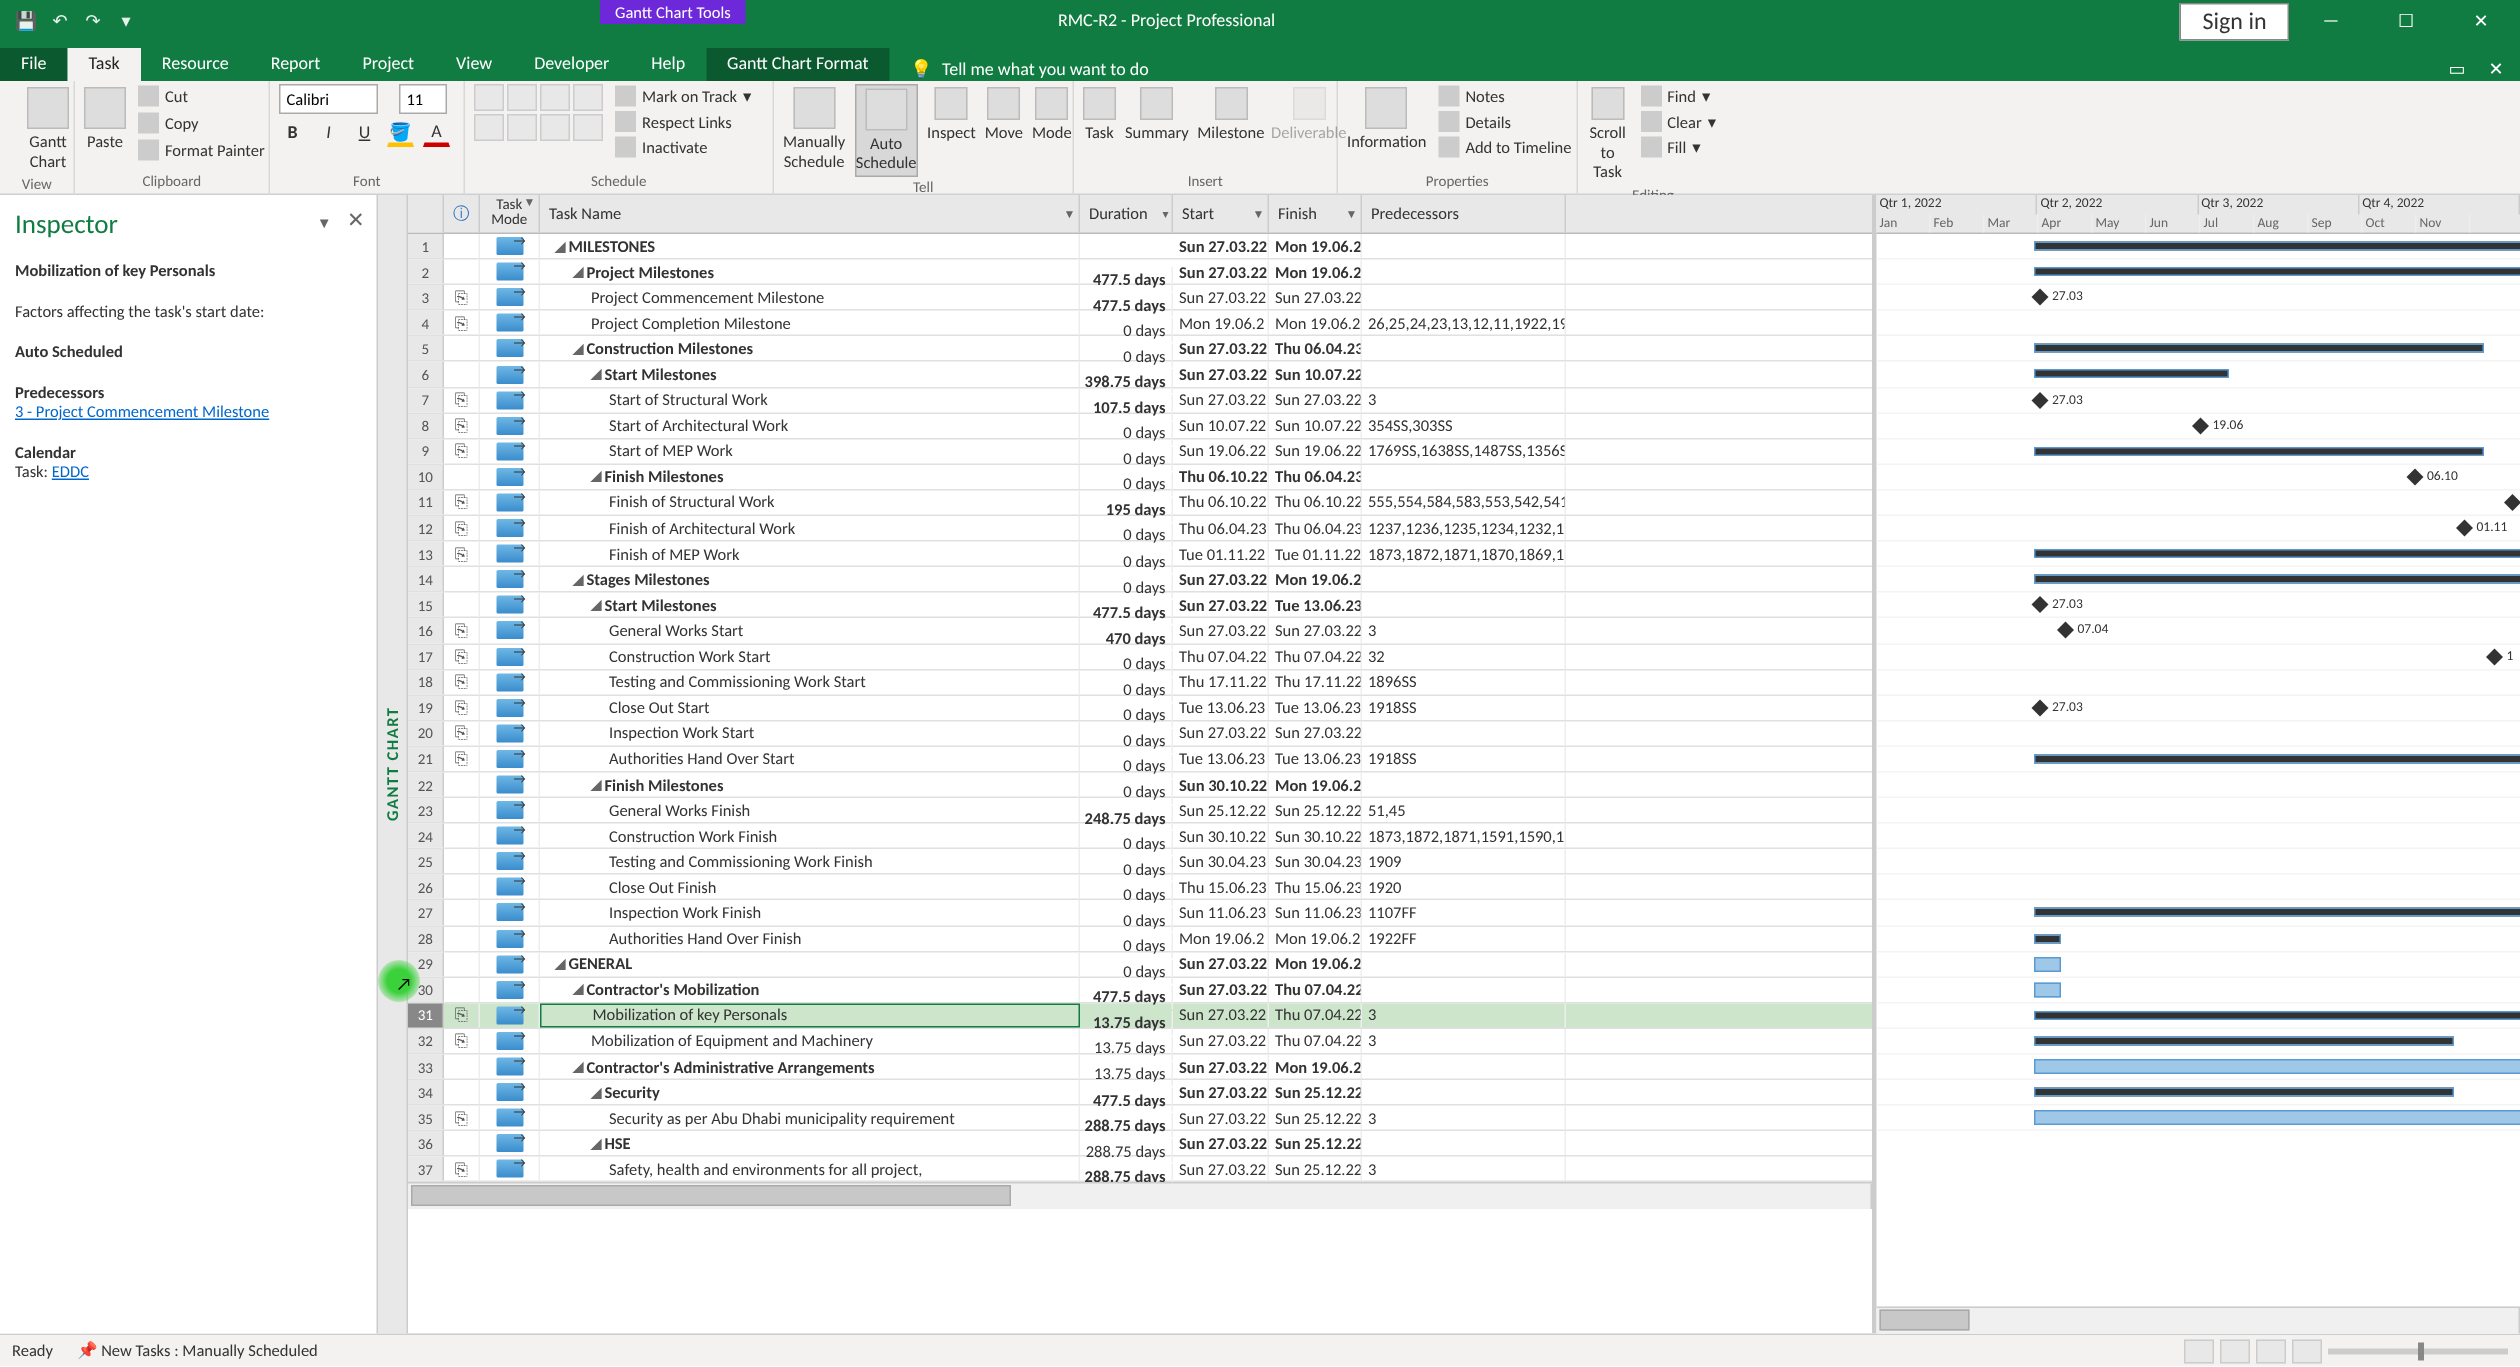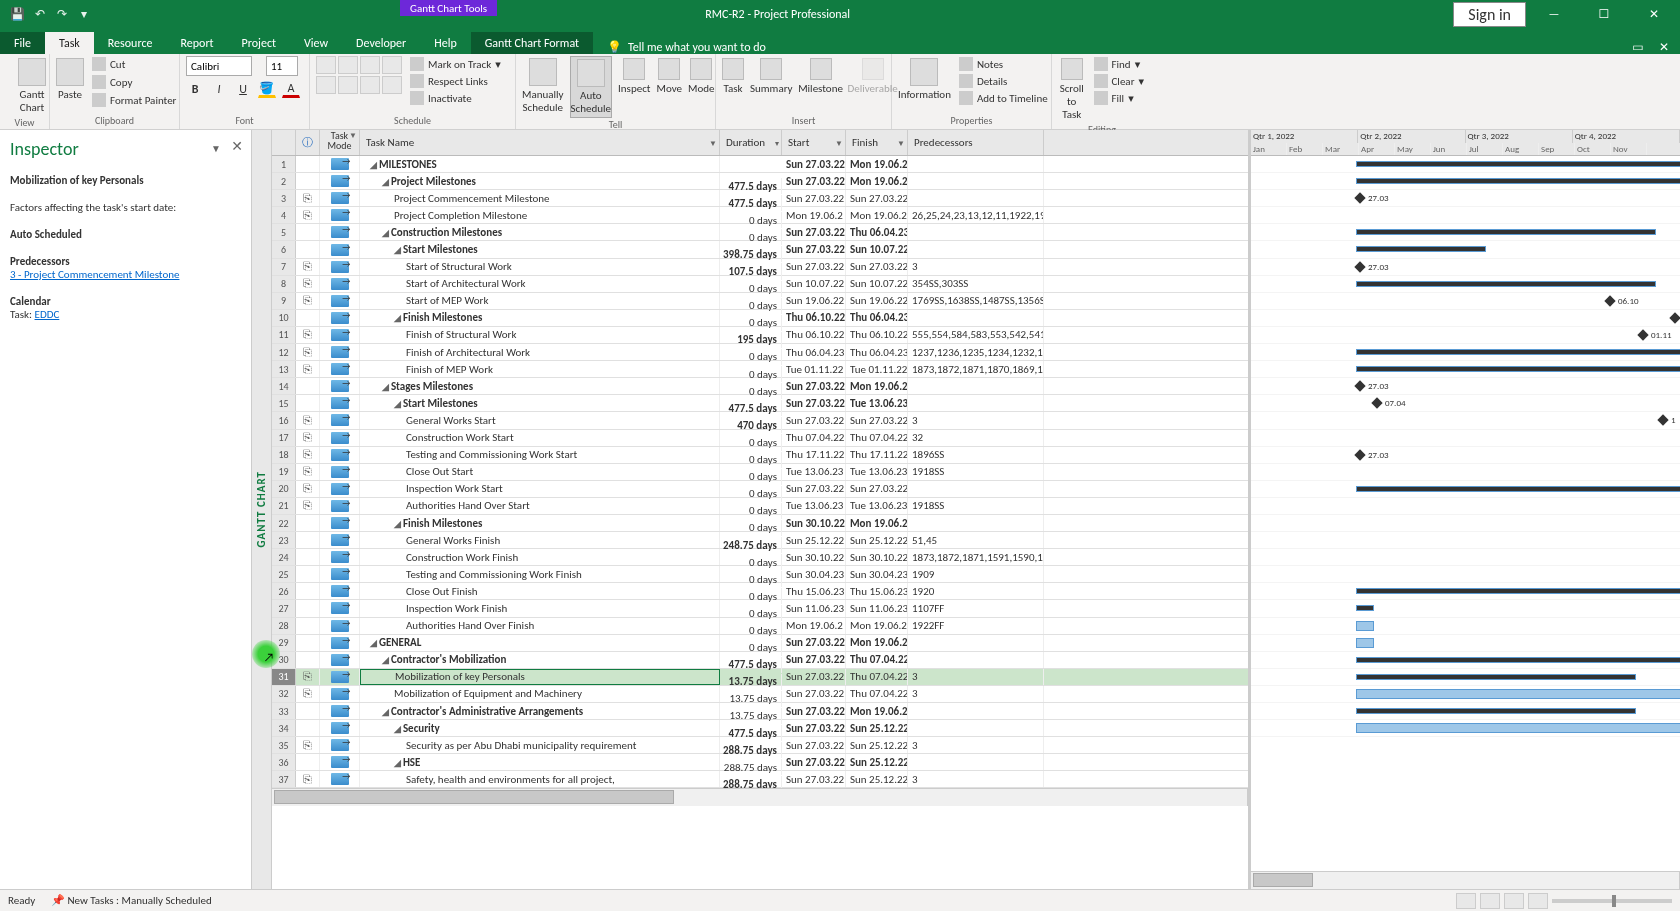--- a/index.html
+++ b/index.html
@@ -914,20 +914,24 @@
           <div class="gbar sum" style="left:105px;width:300px"></div>
         </div>
         <div class="gantt-row">
           <div class="gbar sum" style="left:105px;width:130px"></div>
         </div>
         <div class="gantt-row">
           <div class="gmile" style="left:105px"></div>
           <div class="glabel" style="left:117px">27.03</div>
         </div>
         <div class="gantt-row">
+          <div class="gmile" style="left:212px"></div>
+          <div class="glabel" style="left:224px">19.06</div>
+        </div>
+        <div class="gantt-row">
           <div class="gbar sum" style="left:105px;width:300px"></div>
         </div>
         <div class="gantt-row">
           <div class="gmile" style="left:355px"></div>
           <div class="glabel" style="left:367px">06.10</div>
         </div>
         <div class="gantt-row">
           <div class="gmile" style="left:420px"></div>
         </div>
         <div class="gantt-row">

